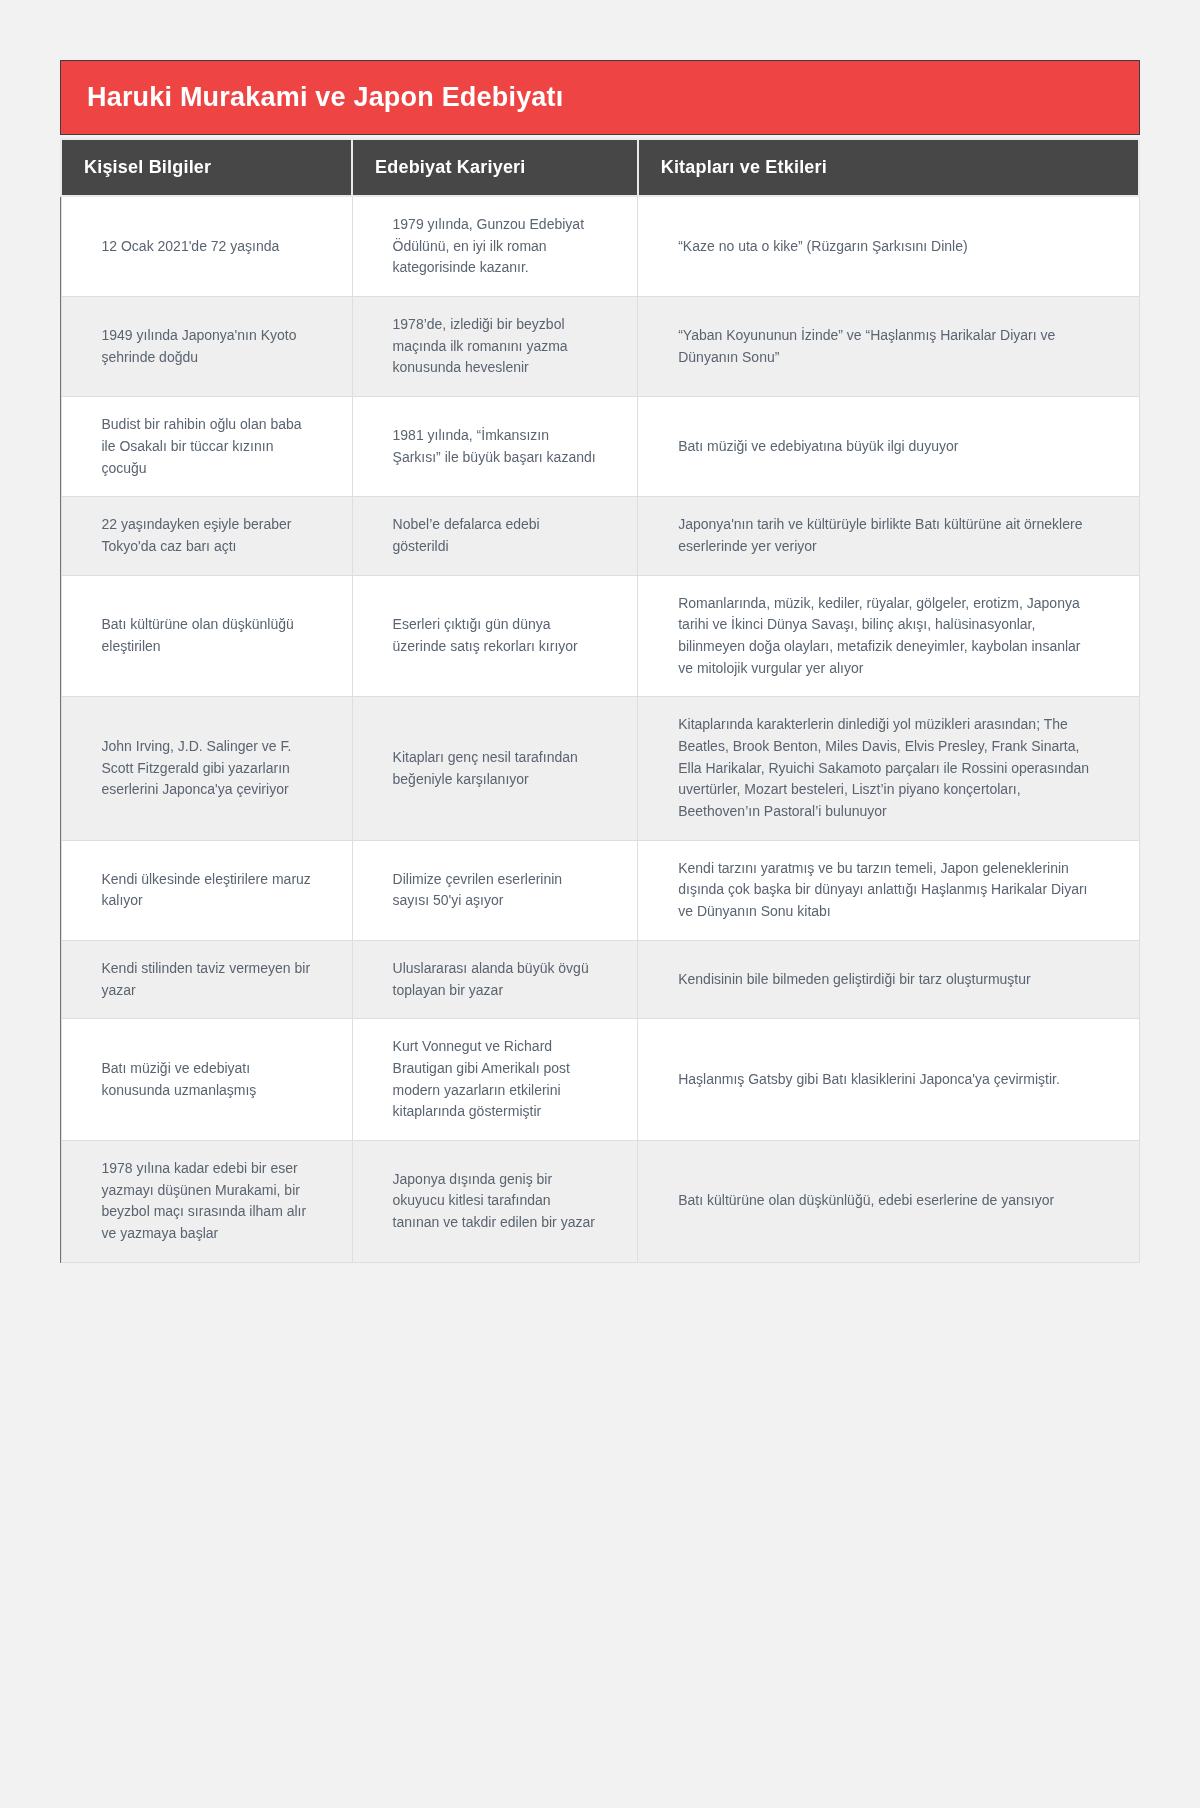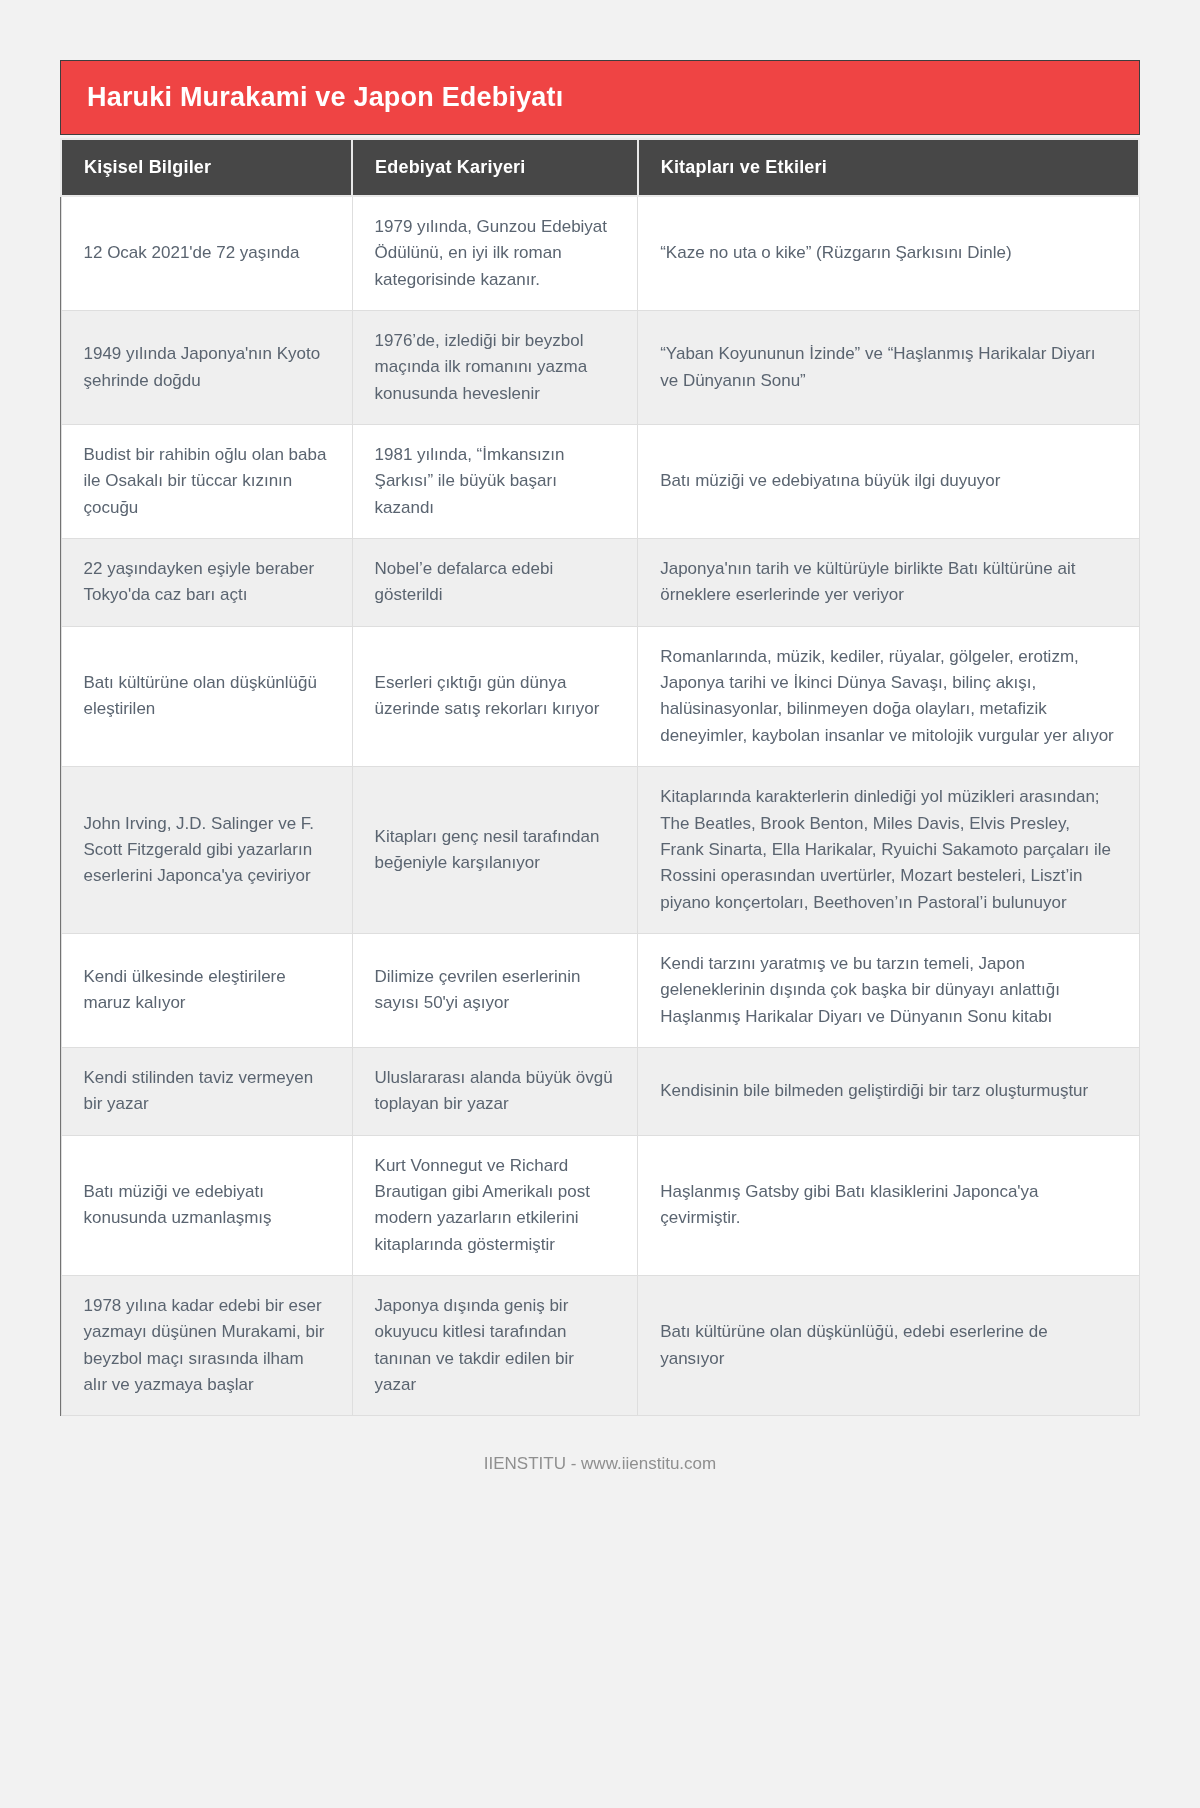--- a/index.html
+++ b/index.html
@@ -37,24 +37,24 @@
     background: #474747;
     color: #ffffff;
     font-size: 18px;
     font-weight: bold;
     text-align: left;
     padding: 17px 22px;
     border: 2px solid #e9e9e9;
     letter-spacing: 0.2px;
   }
   table.info-table td {
-    font-size: 17px;
+    font-size: 14px;
     line-height: 1.55;
     color: #5a6470;
-    padding: 17px 22px;
+    padding: 17px 40px;
     border: 1px solid #dedede;
     vertical-align: middle;
     text-align: left;
   }
   col.c1 { width: 27%; }
   col.c2 { width: 26.5%; }
   col.c3 { width: 46.5%; }
   tbody tr:nth-child(odd)  { background: #ffffff; }
   tbody tr:nth-child(even) { background: #efefef; }
   .footer {
@@ -85,21 +85,21 @@
       </tr>
     </thead>
     <tbody>
       <tr>
         <td>12 Ocak 2021'de 72 yaşında</td>
         <td>1979 yılında, Gunzou Edebiyat Ödülünü, en iyi ilk roman kategorisinde kazanır.</td>
         <td>“Kaze no uta o kike” (Rüzgarın Şarkısını Dinle)</td>
       </tr>
       <tr>
         <td>1949 yılında Japonya'nın Kyoto şehrinde doğdu</td>
-        <td>1976’de, izlediği bir beyzbol maçında ilk romanını yazma konusunda heveslenir</td>
+        <td>1978’de, izlediği bir beyzbol maçında ilk romanını yazma konusunda heveslenir</td>
         <td>“Yaban Koyununun İzinde” ve “Haşlanmış Harikalar Diyarı ve Dünyanın Sonu”</td>
       </tr>
       <tr>
         <td>Budist bir rahibin oğlu olan baba ile Osakalı bir tüccar kızının çocuğu</td>
         <td>1981 yılında, “İmkansızın Şarkısı” ile büyük başarı kazandı</td>
         <td>Batı müziği ve edebiyatına büyük ilgi duyuyor</td>
       </tr>
       <tr>
         <td>22 yaşındayken eşiyle beraber Tokyo'da caz barı açtı</td>
         <td>Nobel’e defalarca edebi gösterildi</td>
@@ -131,15 +131,14 @@
         <td>Haşlanmış Gatsby gibi Batı klasiklerini Japonca'ya çevirmiştir.</td>
       </tr>
       <tr>
         <td>1978 yılına kadar edebi bir eser yazmayı düşünen Murakami, bir beyzbol maçı sırasında ilham alır ve yazmaya başlar</td>
         <td>Japonya dışında geniş bir okuyucu kitlesi tarafından tanınan ve takdir edilen bir yazar</td>
         <td>Batı kültürüne olan düşkünlüğü, edebi eserlerine de yansıyor</td>
       </tr>
     </tbody>
   </table>
 
-  <div class="footer">IIENSTITU - www.iienstitu.com</div>
 
 </div>
 
 </body></html>

